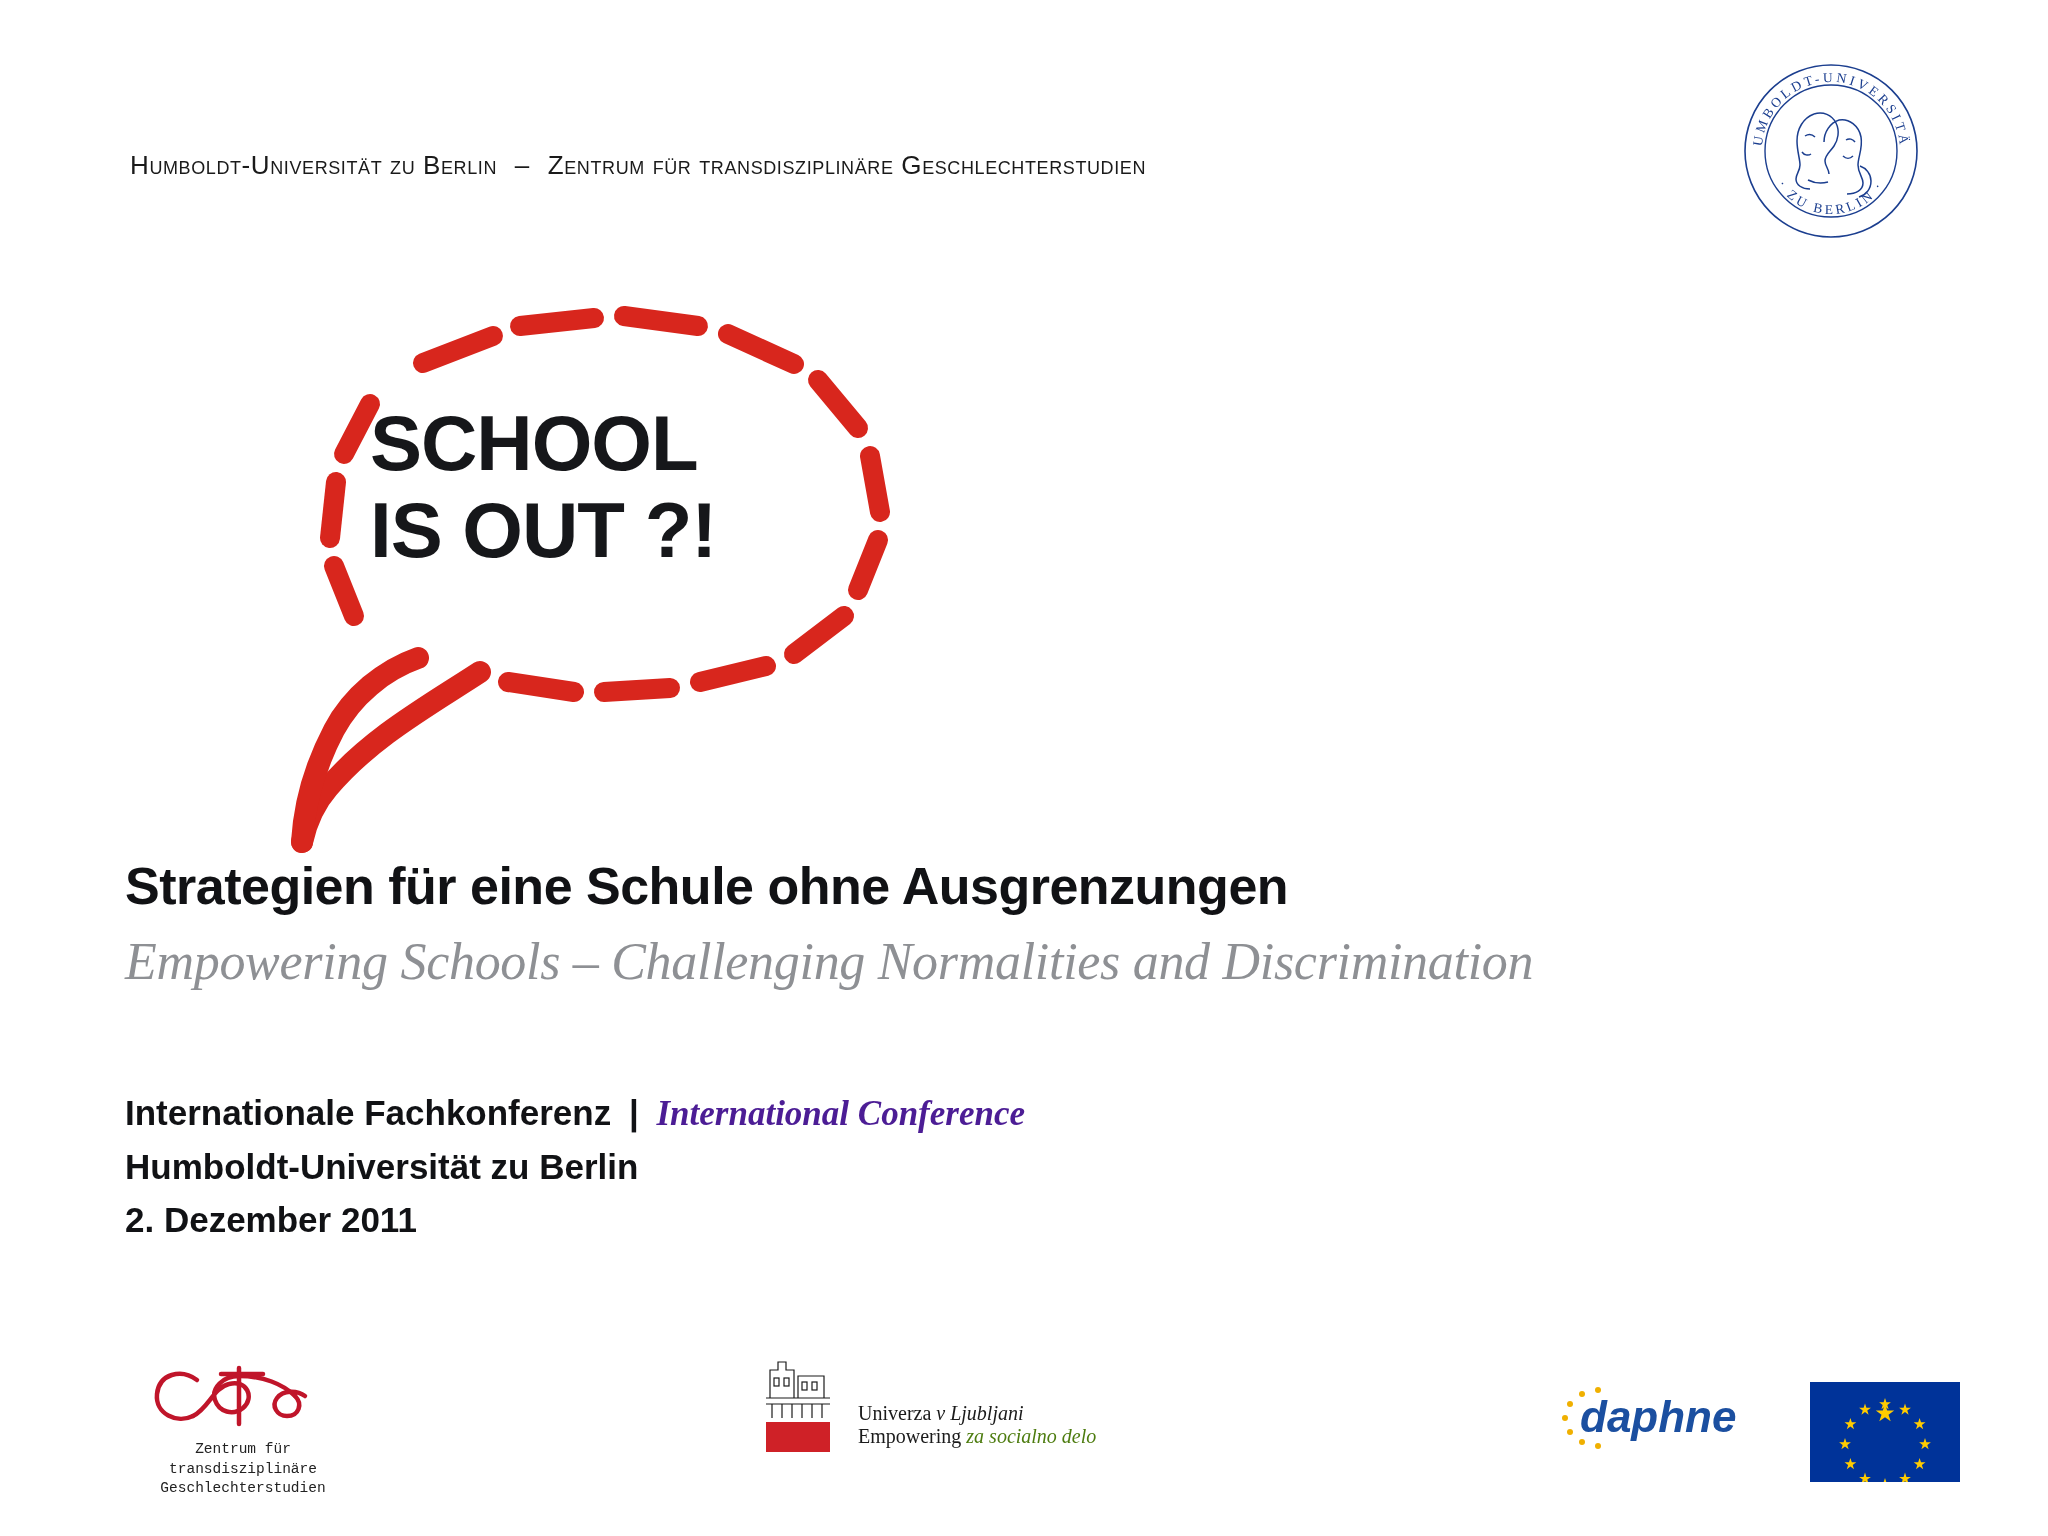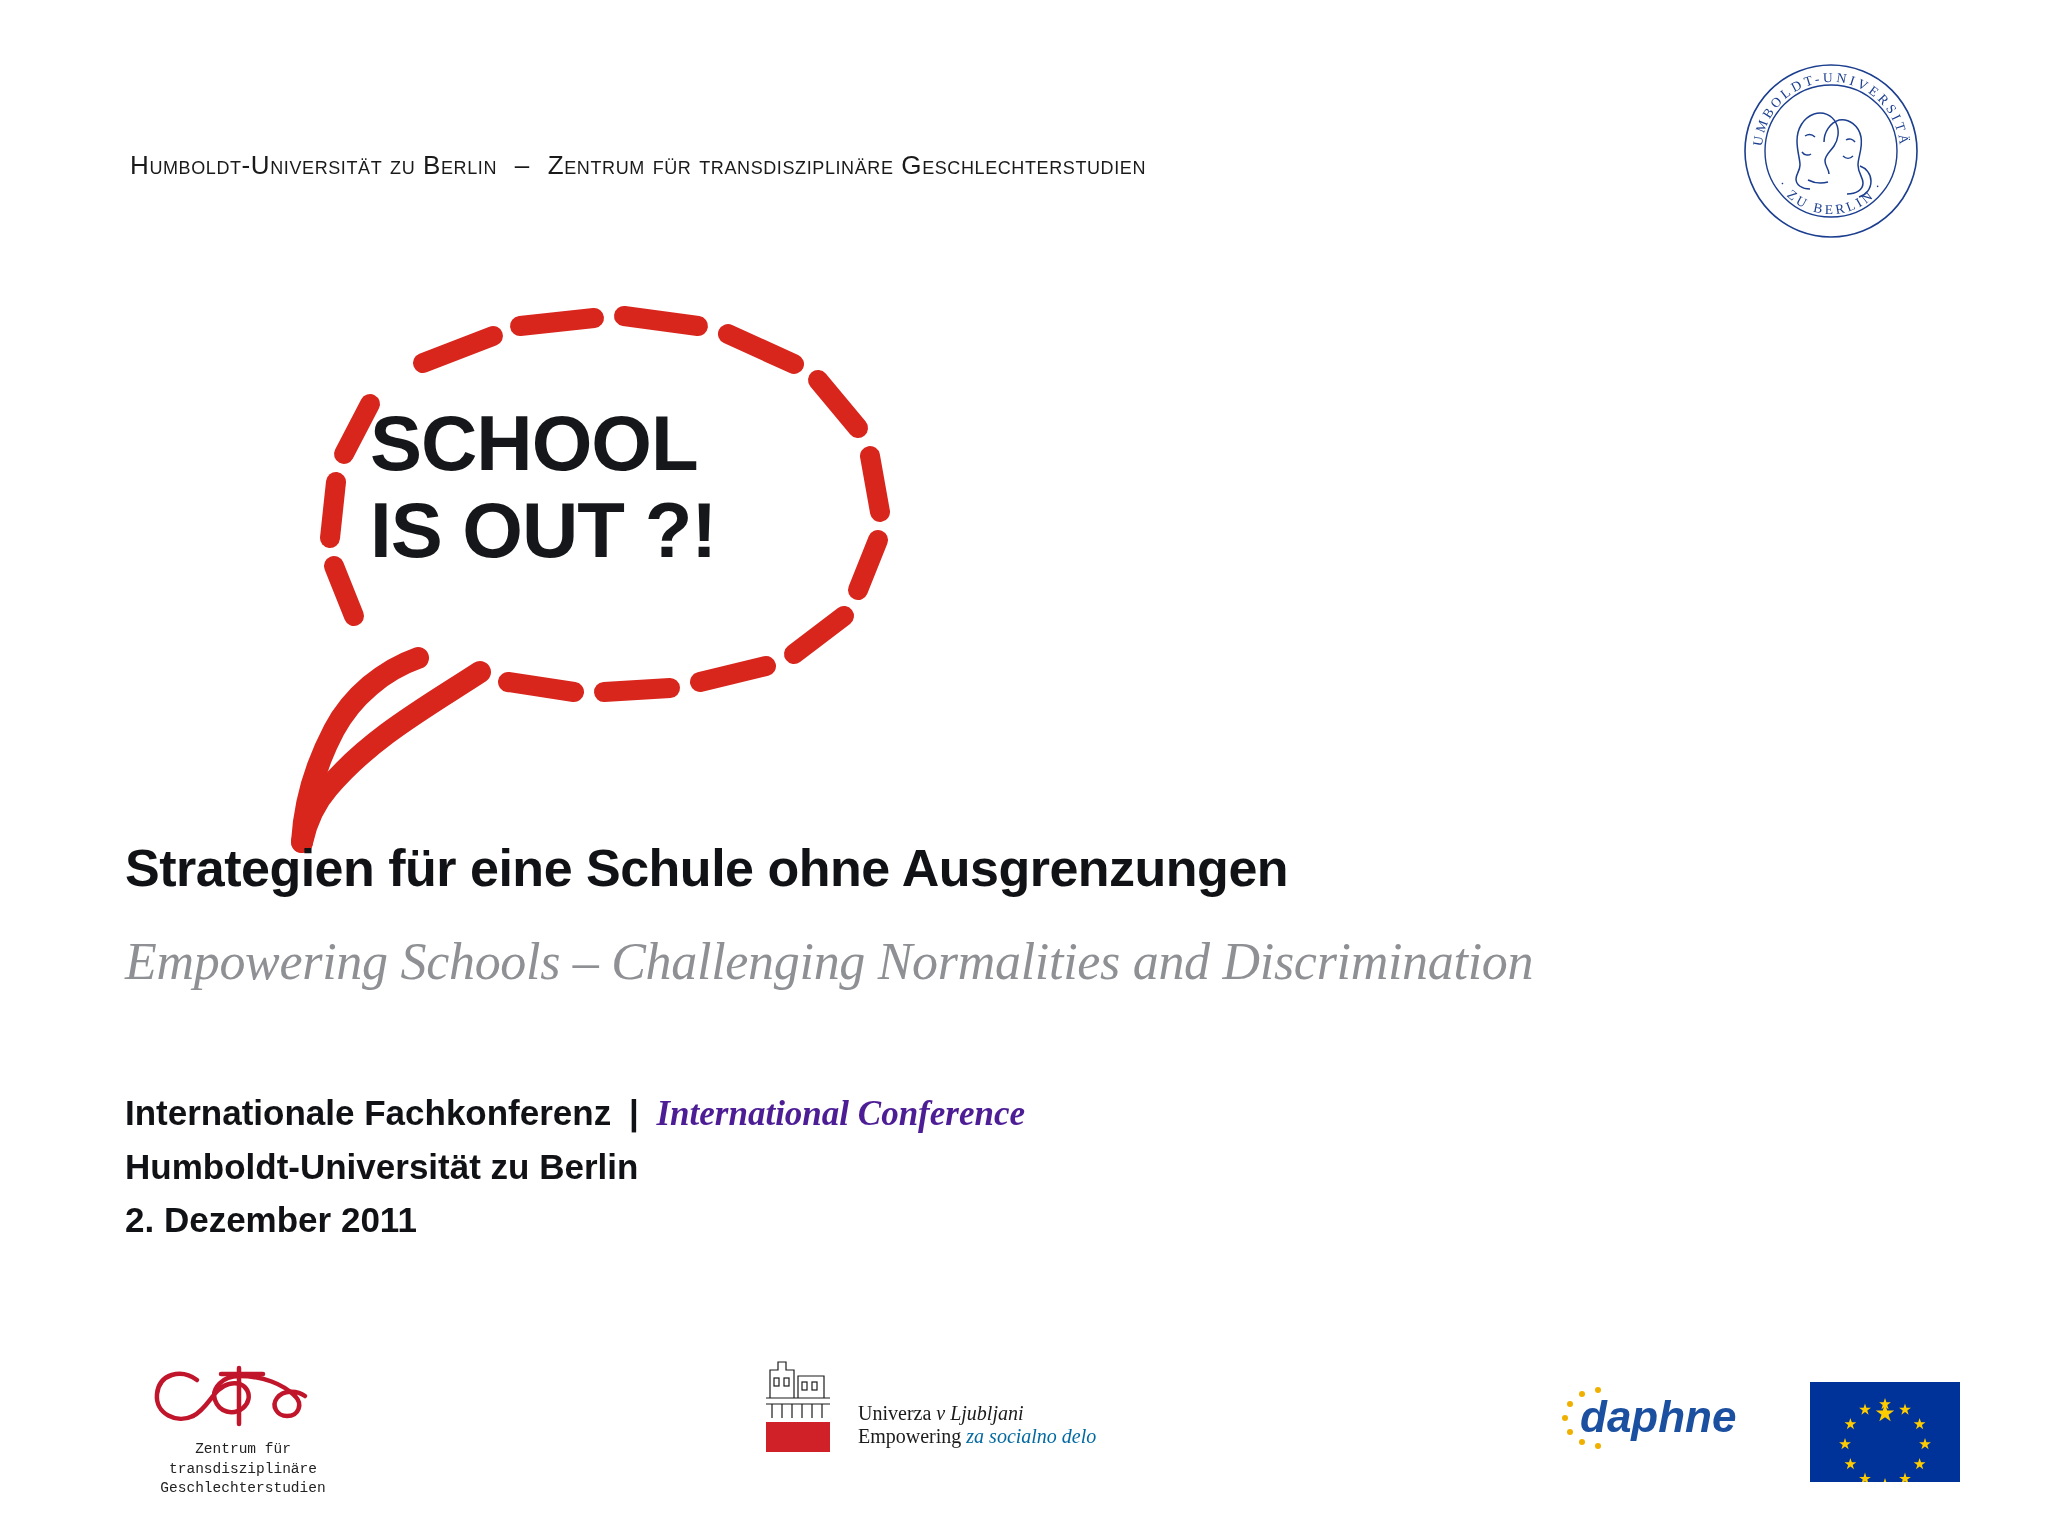--- a/index.html
+++ b/index.html
@@ -57,21 +57,21 @@
     line-height: 1.12;
     letter-spacing: -1px;
     color: #16171a;
     font-family: "Liberation Sans", sans-serif;
   }
 
   
   .title-de {
     position: absolute;
     left: 125px;
-    top: 838px;
+    top: 856px;
     font-size: 52px;
     font-weight: bold;
     color: #111215;
     letter-spacing: -0.5px;
     white-space: nowrap;
   }
   .title-en {
     position: absolute;
     left: 125px;
     top: 932px;
@@ -141,21 +141,21 @@
     letter-spacing: 0.4px;
     margin-top: 4px;
     font-variant: small-caps;
   }
 
   
   .logo-lj { left: 760px; top: 0px; width: 340px; text-align: left; }
   .logo-lj .l1 { font-size: 20px; color: #1b1b1b; font-family: "Liberation Serif", serif; }
   .logo-lj .l1 i { font-style: italic; }
   .logo-lj .l2 { font-size: 20px; color: #1b1b1b; font-family: "Liberation Serif", serif; }
-  .logo-lj .l2 i { font-style: italic; color: #0369a1; }
+  .logo-lj .l2 i { font-style: italic; color: #4d7c0f; }
 
   
   .logo-daphne { left: 1560px; top: 28px; width: 190px; }
 
   
   .logo-eu { left: 1810px; top: 30px; width: 110px; }
 </style>
 </head>
 <body>
 

